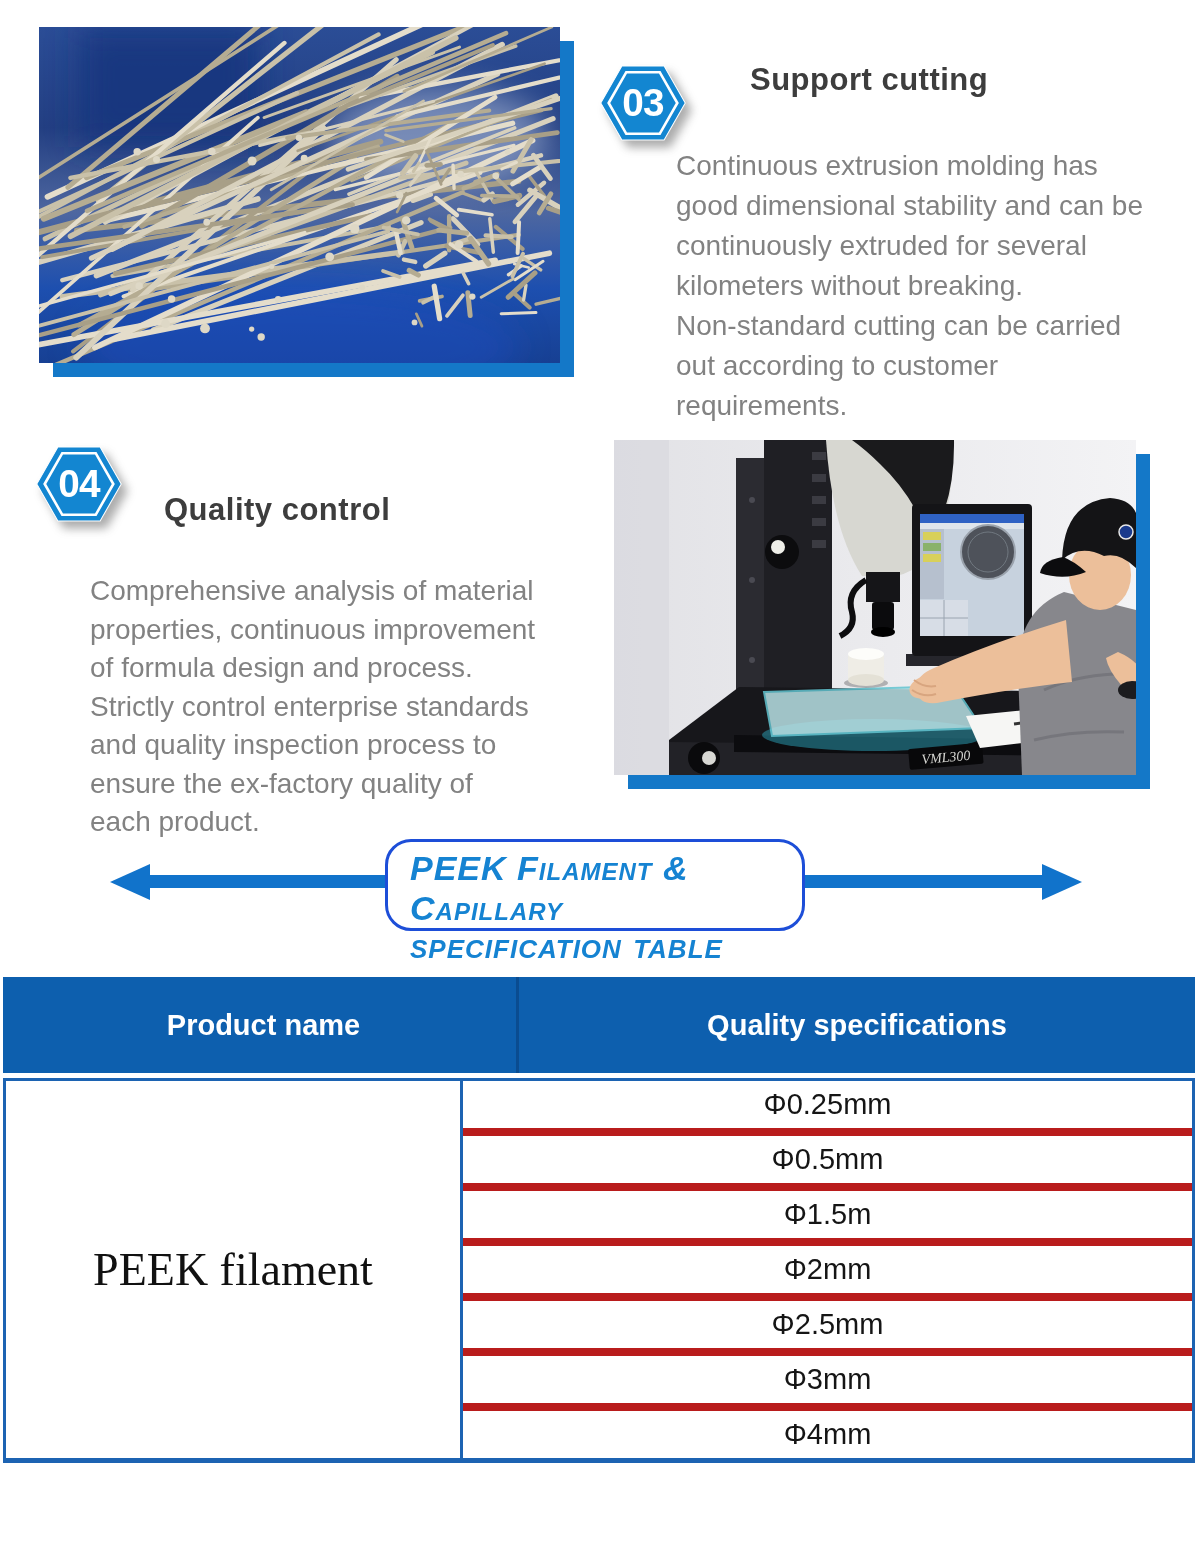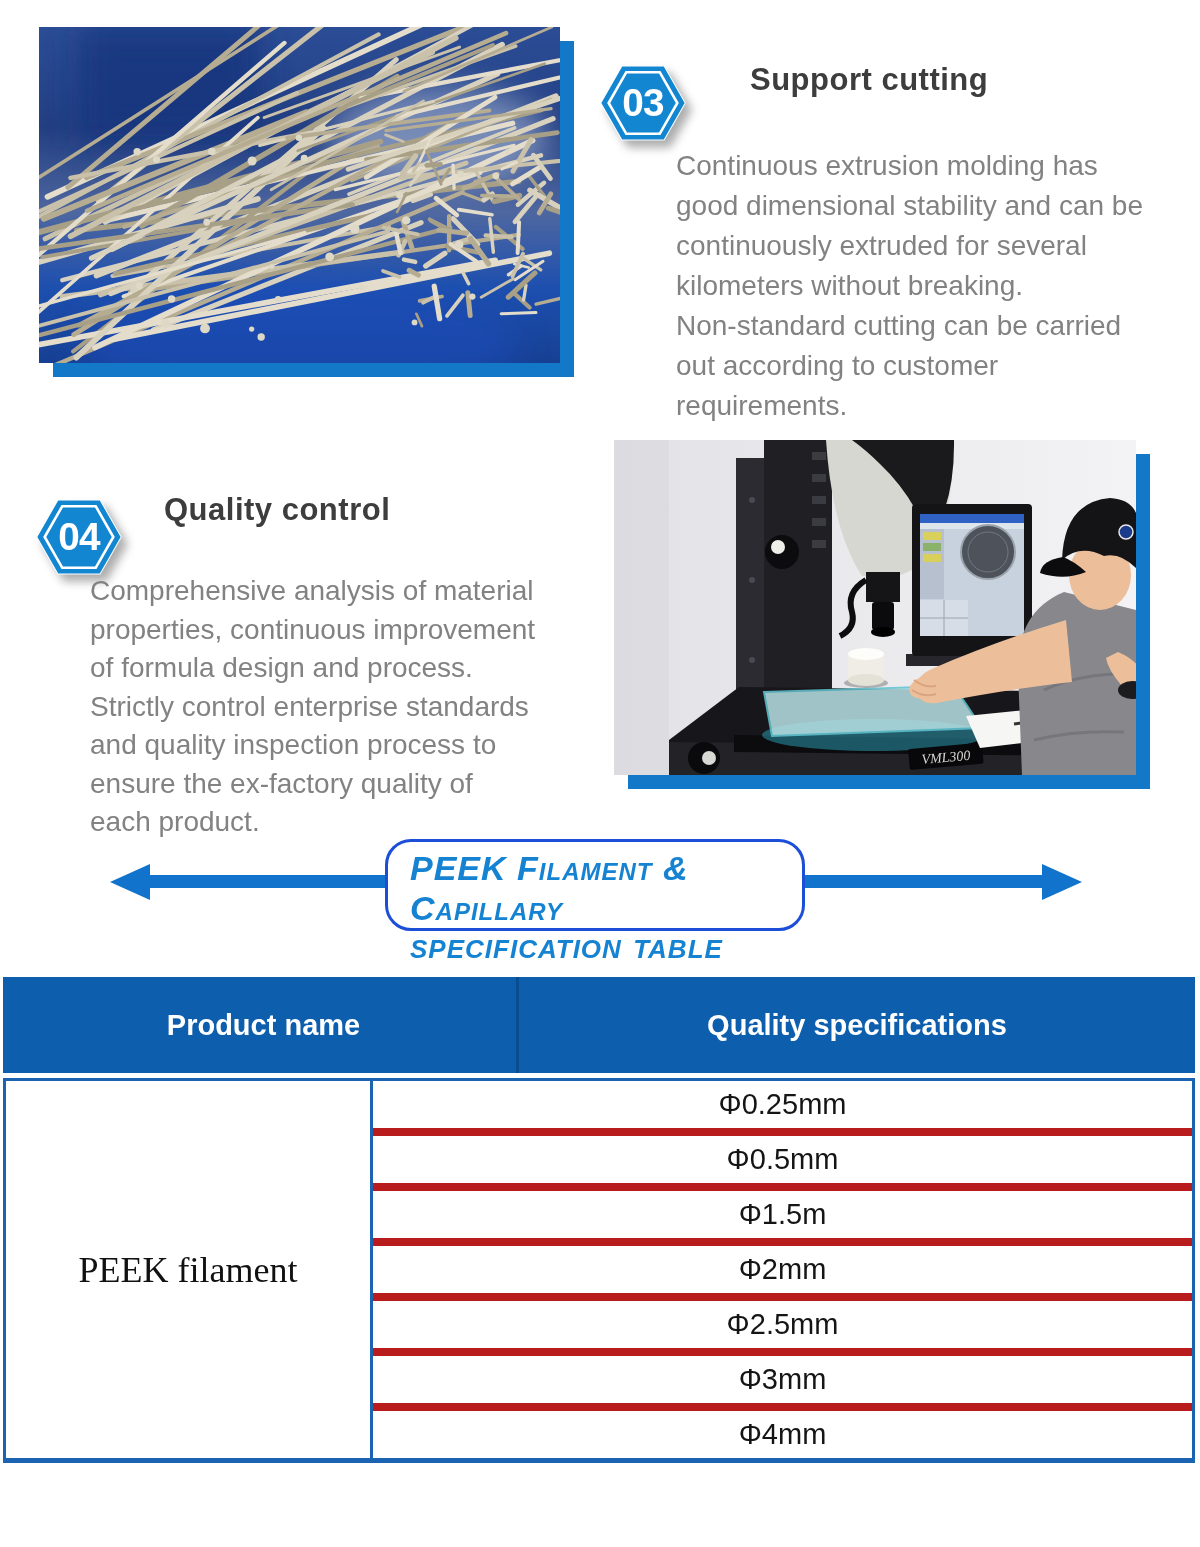--- a/index.html
+++ b/index.html
@@ -11,21 +11,21 @@
   
   .photo { position:absolute; }
   .photo .offset-shadow { position:absolute; left:14px; top:14px; width:100%; height:100%; background:#1478c8; }
   .photo svg { position:absolute; left:0; top:0; display:block; }
   .photo1 { left:39px;  top:27px;  width:521px; height:336px; }
   .photo2 { left:614px; top:440px; width:522px; height:335px; }
 
   
   .badge { position:absolute; width:88px; height:90px; filter:drop-shadow(6px 7px 5px rgba(70,70,70,.45)); }
   .badge3 { left:599px; top:58px; }
-  .badge4 { left:35px;  top:492px; }
+  .badge4 { left:35px;  top:439px; }
   .badge svg { width:100%; height:100%; }
   .badge text { font-family:"Liberation Sans",sans-serif; font-weight:700; font-size:44px; fill:#ffffff; letter-spacing:-1px; }
 
   
   .sec-title { position:absolute; margin:0; font-size:31px; font-weight:700; color:#3d3d3d; letter-spacing:.5px; }
   .title3 { left:730px; top:62px;margin-left:20px; }
   .title4 { left:164px; top:492px; }
   .sec-body { position:absolute; margin:0; font-size:28px; color:#828282; white-space:pre-line; }
   .body3 { left:676px; top:146px; width:540px; line-height:40px; }
   .body4 { left:90px;  top:572px; width:540px; line-height:38.5px; }
@@ -50,23 +50,23 @@
   .banner-line2 { font-size:37px; line-height:36px; }
 
   
   .spec-table { position:absolute; left:3px; top:977px; width:1192px; }
   .thead { display:flex; height:96px; background:#0d5fae; color:#ffffff; font-weight:700; font-size:29px; }
   .th { display:flex; align-items:center; justify-content:center; box-sizing:border-box; }
   .th1 { width:516px; border-right:3px solid #0a4c90;padding-left:8px; }
   .th2 { flex:1; }
   .tbody { display:flex; margin-top:5px; border:3px solid #1c63b2; border-bottom-width:5px; background:#fff; }
   .tname {
-    width:367px; border-right:3px solid #1c63b2; box-sizing:border-box;
+    width:457px; border-right:3px solid #1c63b2; box-sizing:border-box;
     display:flex; align-items:center; justify-content:center;
-    font-family:"Liberation Serif", serif; font-size:36px; color:#111111;
+    font-family:"Liberation Serif", serif; font-size:46px; color:#111111;
   }
   .tspecs { flex:1; display:flex; flex-direction:column; }
   .trow {
     height:47px; border-bottom:8px solid #b91c1c;
     display:flex; align-items:center; justify-content:center;
     font-size:29px; color:#151515;
   }
   .trow:last-child { border-bottom:none; }
 </style>
 </head>

